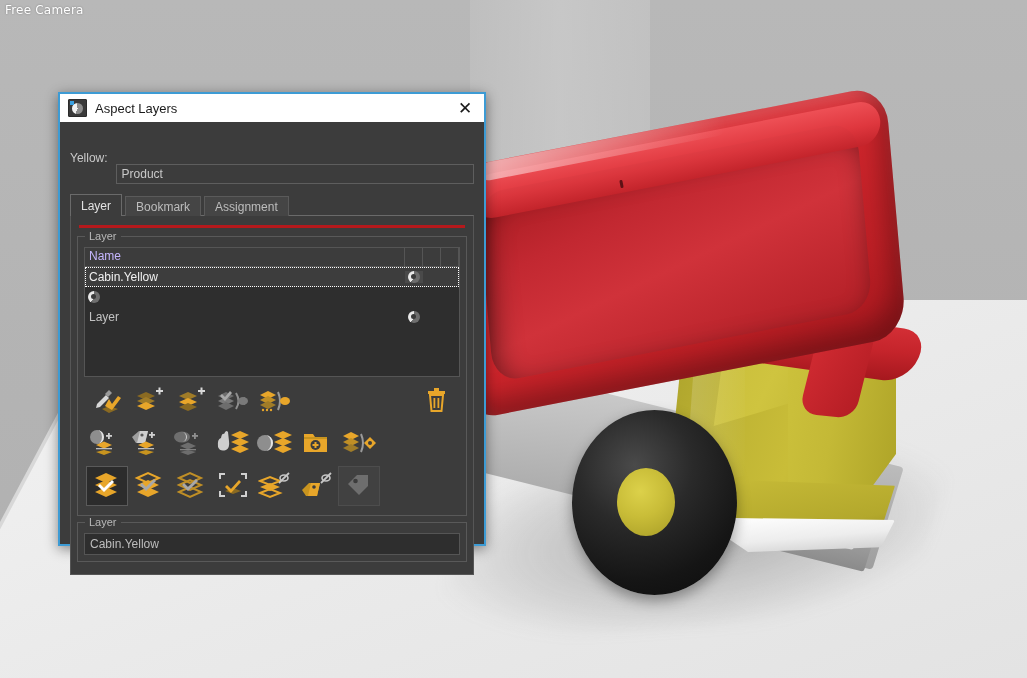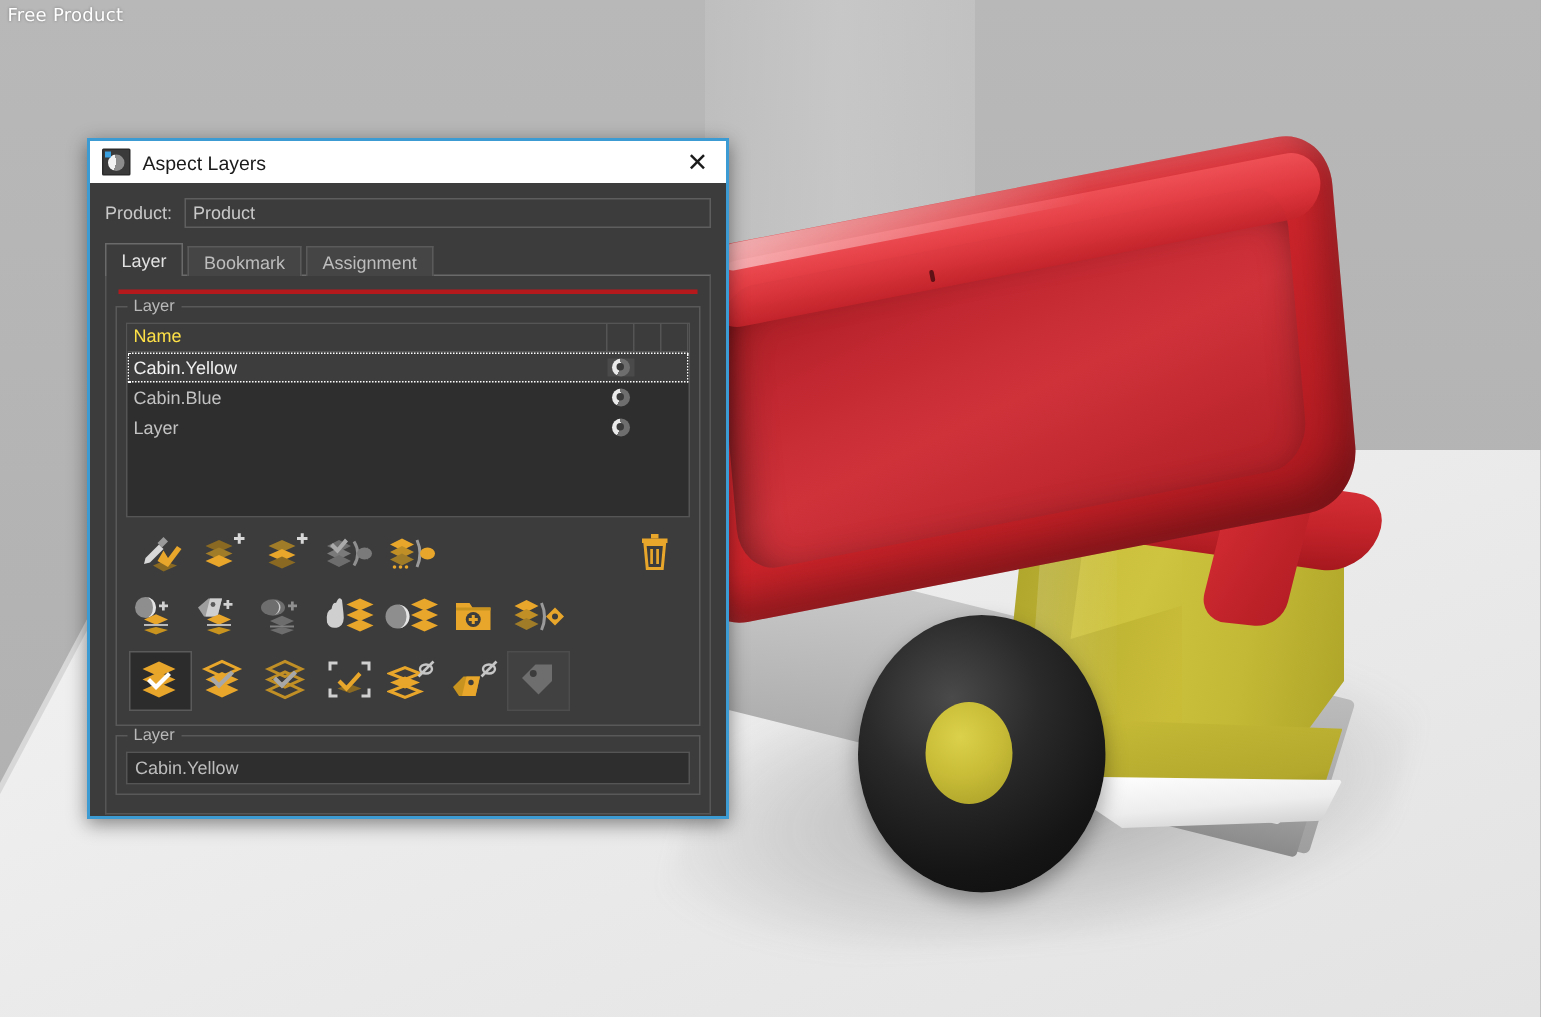--- a/index.html
+++ b/index.html
@@ -194,21 +194,21 @@
     color:#1a1a1a;font-size:17px;line-height:1;cursor:pointer;
   }
 
   .dlg-body{background:#3c3c3c;padding:8px 10px 8px 10px;box-sizing:border-box;height:calc(100% - 28px);}
 
   .product-row{display:flex;align-items:center;margin:2px 0 10px 0;}
   .product-label{color:#c9c9c9;font-size:12px;margin-right:8px;}
   .product-input{
     flex:1;height:20px;background:#3c3c3c;border:1px solid #5e5e5e;
     color:#c9c9c9;font-size:12px;padding:1px 5px;box-sizing:border-box;
-    display:flex;align-items:center;font-family:"Liberation Sans",sans-serif;
+    display:flex;align-items:center;font-family:"Liberation Sans",sans-serif;margin-top:32px;
   }
 
   
   .tabs{display:flex;align-items:flex-end;height:22px;}
   .tab{
     height:20px;padding:0 10px;display:flex;align-items:center;
     background:#454545;color:#bdbdbd;border:1px solid #5a5a5a;border-bottom:none;
     font-size:12px;margin-right:3px;cursor:pointer;box-sizing:border-box;
   }
   .tab.active{background:#3c3c3c;color:#e2e2e2;height:22px;border-color:#6a6a6a;}
@@ -223,21 +223,21 @@
   .group > .legend{
     position:absolute;top:-7px;left:7px;background:#3c3c3c;padding:0 4px;
     color:#b9b9b9;font-size:11px;
   }
 
   
   .list{
     background:#2e2e2e;border:1px solid #555;height:128px;overflow:hidden;
   }
   .list-head{display:flex;height:18px;background:#3c3c3c;border-bottom:1px solid #555;}
-  .lh-name{flex:1;color:#fde047;font-size:12px;padding:1px 4px;border-right:1px solid #555;box-sizing:border-box;}
+  .lh-name{flex:1;color:#c4b5fd;font-size:12px;padding:1px 4px;border-right:1px solid #555;box-sizing:border-box;}
   .lh-col{width:18px;border-right:1px solid #555;box-sizing:border-box;}
   .row{display:flex;height:20px;align-items:center;color:#c2c2c2;font-size:12px;box-sizing:border-box;}
   .row .nm{flex:1;padding-left:4px;}
   .row .c{width:18px;display:flex;align-items:center;justify-content:center;}
   .row.sel{background:#3d3d3d;outline:1px dotted #ffffff;outline-offset:-1px;color:#f0f0f0;}
   .row.sel .c.eyecell{background:#4a4a4a;}
   .eye{
     width:12px;height:12px;border-radius:50%;
     background:conic-gradient(from 210deg,#e9e9e9 0deg 145deg,#6e6e6e 145deg 360deg);
     position:relative;
@@ -296,38 +296,38 @@
     <div class="bed-inner"></div>
     <div class="bed-lip"></div>
     <div class="bed-hi"></div>
     <div class="bed-dot"></div>
 
     <div class="wheel front">
       <div class="hub"></div>
     </div>
   </div>
 
-  <div id="free-camera">Free Product</div>
+  <div id="free-camera">Free Camera</div>
 </div>
 
 <div id="dialog">
 
   <div class="titlebar">
     <span class="tb-icon">
       <span class="corner"></span>
         <span class="moon"></span>
     </span>
     <span class="tb-title">Aspect Layers</span>
     <span class="tb-close">✕</span>
   </div>
 
   <div class="dlg-body">
 
     <div class="product-row">
-      <span class="product-label">Product:</span>
+      <span class="product-label">Yellow:</span>
       <span class="product-input" title="Product">Product</span>
     </div>
 
     <div class="tabs">
       <div class="tab active">Layer</div>
       <div class="tab">Bookmark</div>
       <div class="tab">Assignment</div>
     </div>
 
     <div class="tabpanel">
@@ -349,21 +349,20 @@
             <span class="nm">Cabin.Yellow</span>
             <span class="c eyecell">
                 <span class="eye"></span>
               </span>
             <span class="c"></span>
             <span class="c"></span>
           </div>
 
 
           <div class="row">
-            <span class="nm">Cabin.Blue</span>
             <span class="c">
                 <span class="eye"></span>
               </span>
             <span class="c"></span>
             <span class="c"></span>
           </div>
 
           <div class="row">
             <span class="nm">Layer</span>
             <span class="c">

